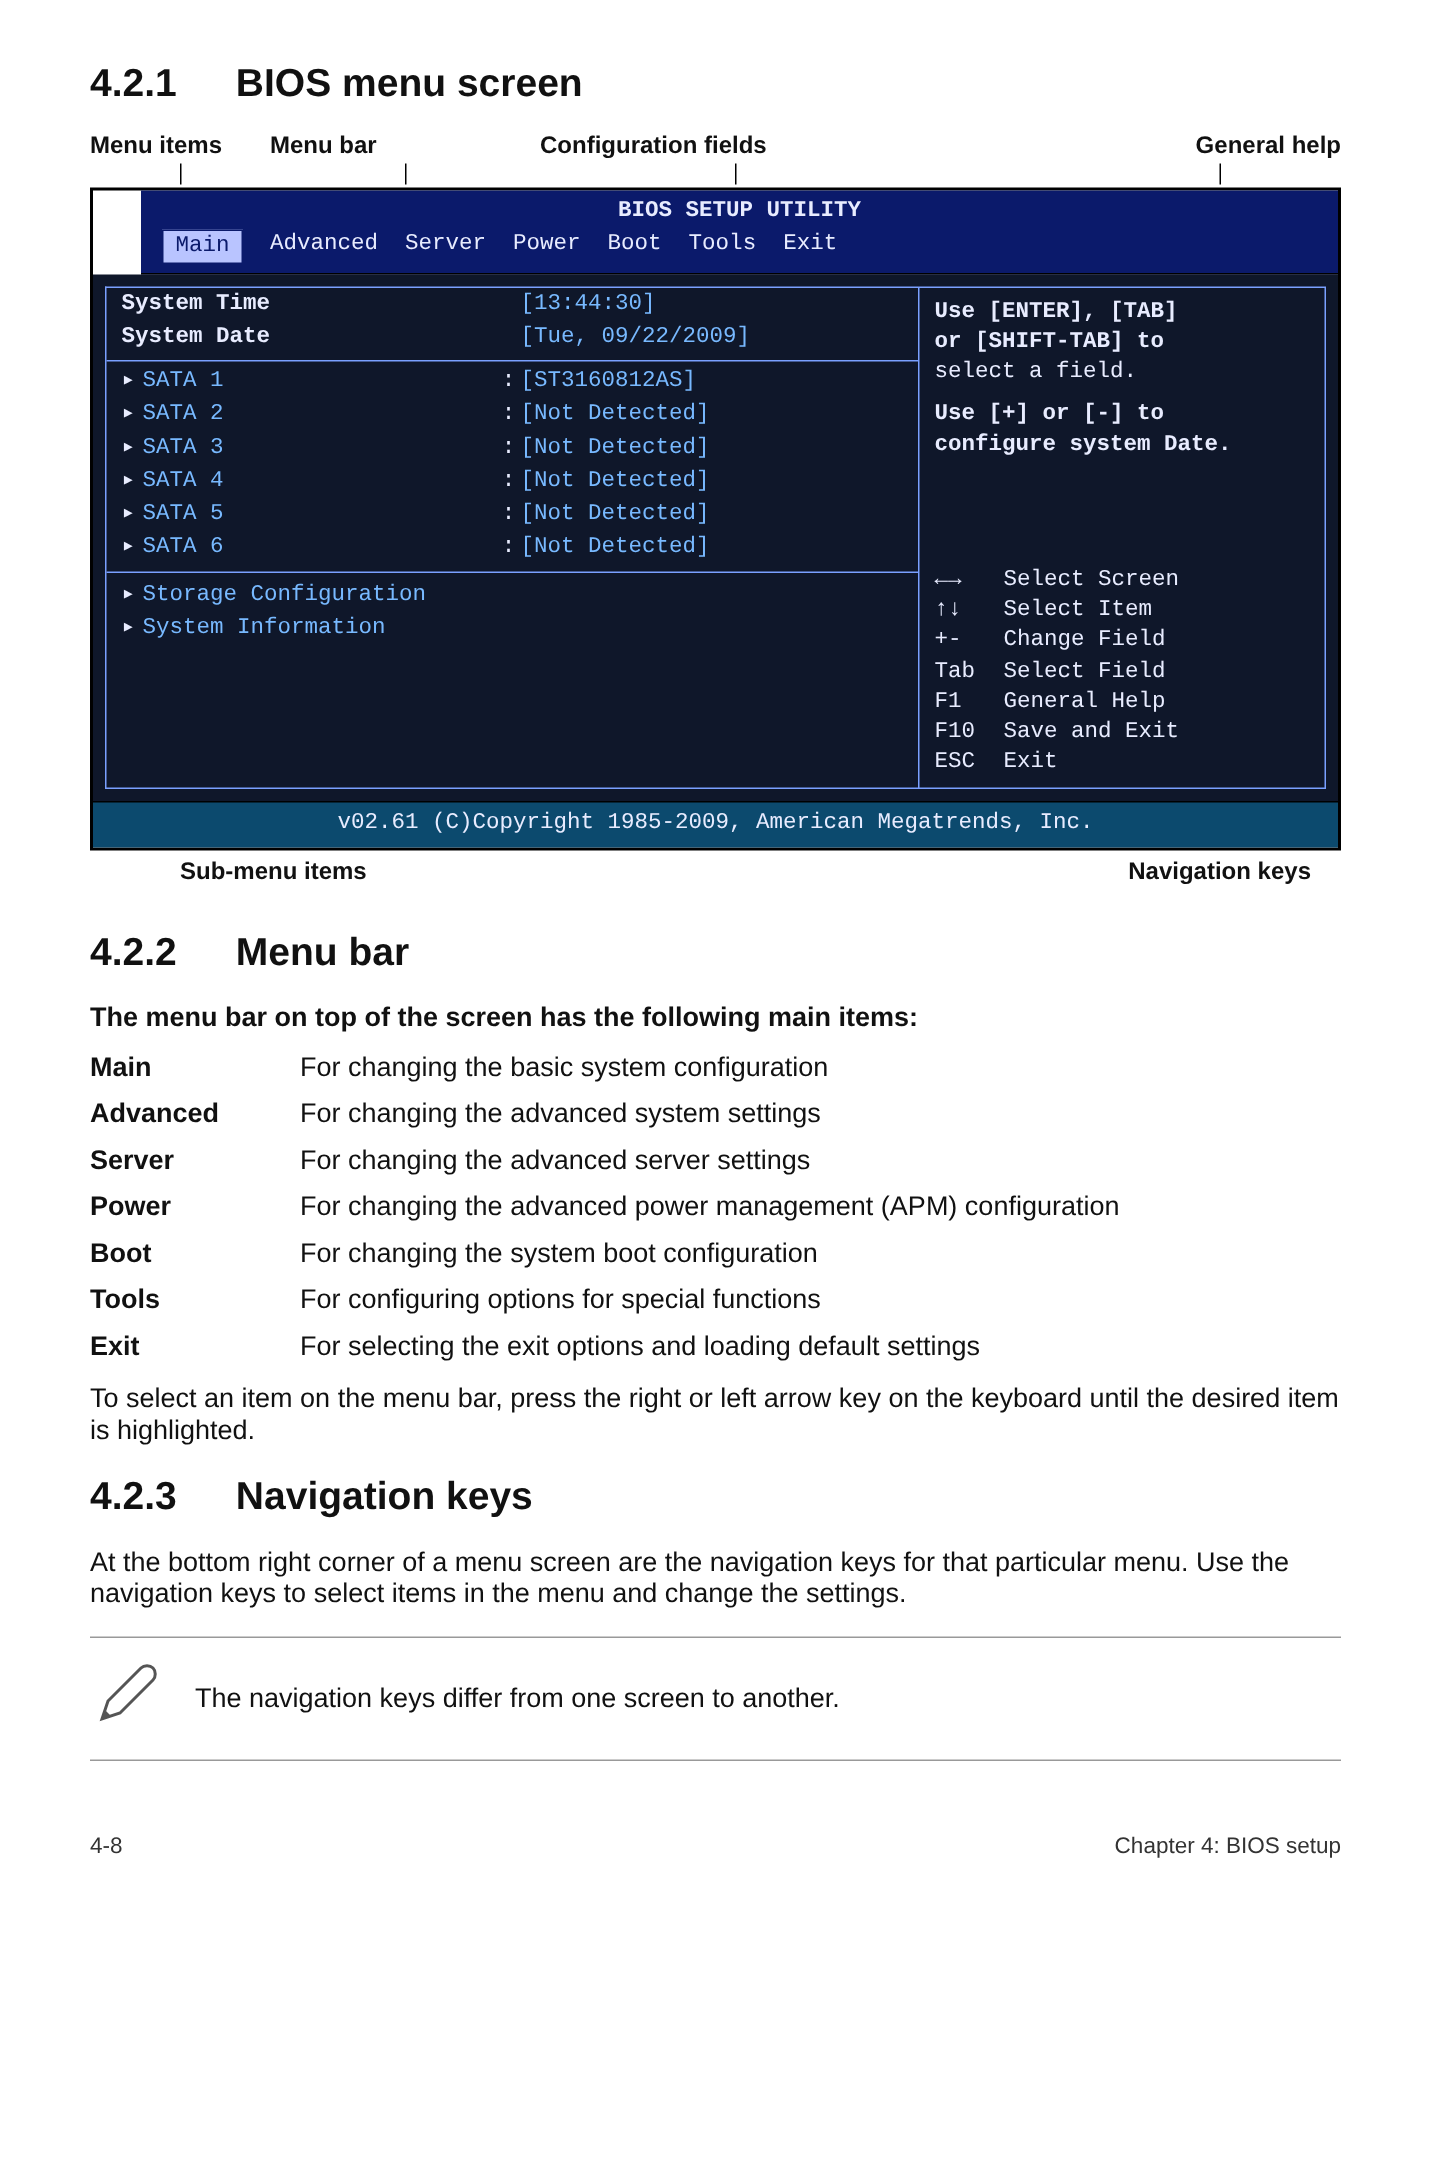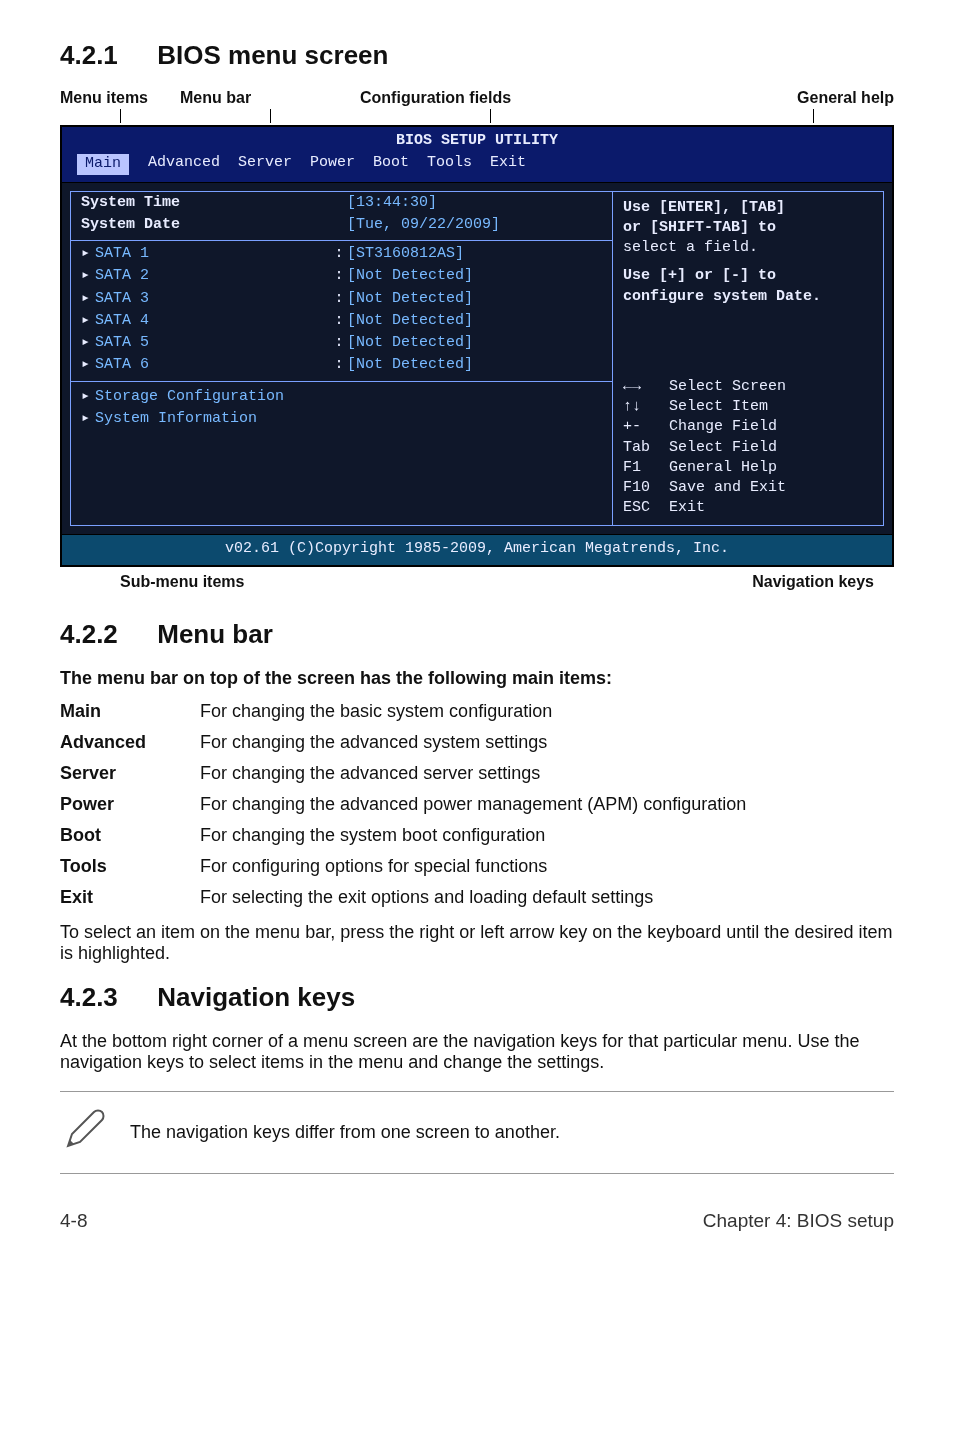--- a/index.html
+++ b/index.html
@@ -35,20 +35,21 @@
     border: 2px solid #000;
     font-family: "Courier New", Courier, monospace;
     font-size: 15px;
     line-height: 1.35;
     color: #cfd6ff;
   }
   .bios-header {
     background: #0b1a6b;
     color: #e8ecff;
     border-bottom: 1px solid #000;
+    margin-left: 32px;
   }
   .bios-header .title { text-align: center; font-weight: bold; padding-top: 4px; }
   .bios-header .tabs {
     display: flex;
     gap: 18px;
     padding: 2px 14px 6px 14px;
   }
   .tab-main {
     background: #b9c4ff;
     color: #0b1a6b;
@@ -115,28 +116,28 @@
   p.note-lead { margin: 8px 0 18px 0; }
 
   
   .note {
     display:grid;
     grid-template-columns: 70px 1fr;
     align-items:center;
     border-top:1px solid #999;
     border-bottom:1px solid #999;
     padding: 14px 0;
-    margin: 14px 0 36px 0;
+    margin: 14px 0 48px 0;
   }
   .note-icon svg { width:48px; height:48px; }
 
   .footer {
     display:flex;
     justify-content: space-between;
-    font-size:19px;
+    font-size:15px;
     color:#333;
     margin-top: 30px;
   }
 </style>
 </head>
 <body>
 
 <div class="page">
 
   <h2 class="sec">

